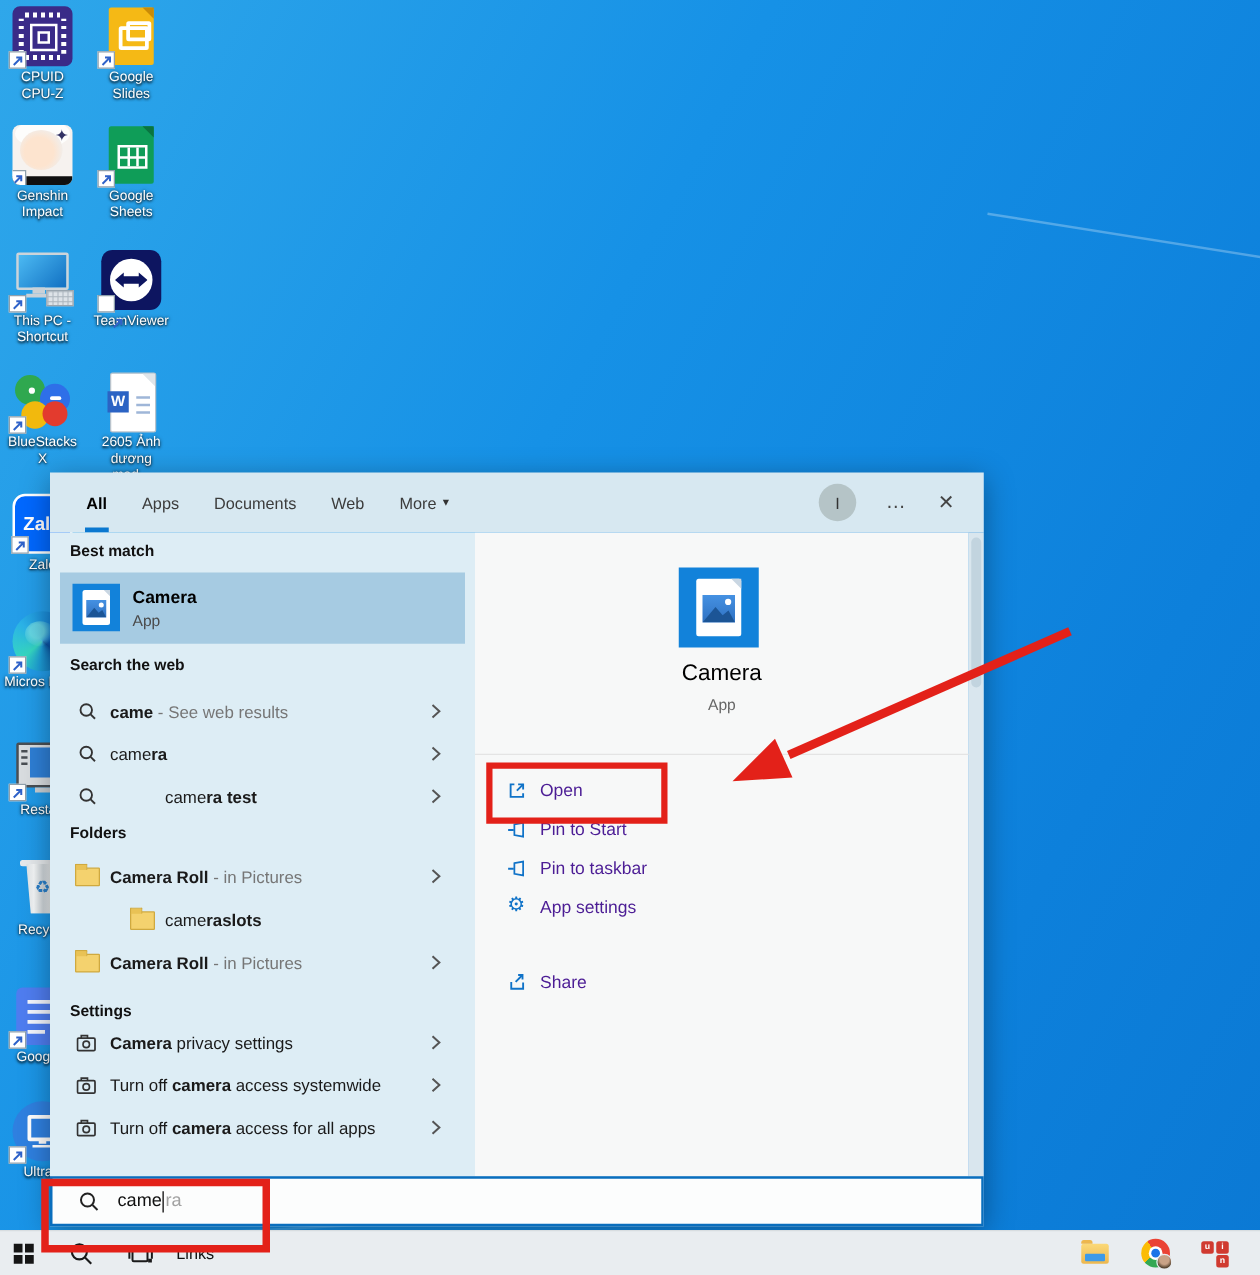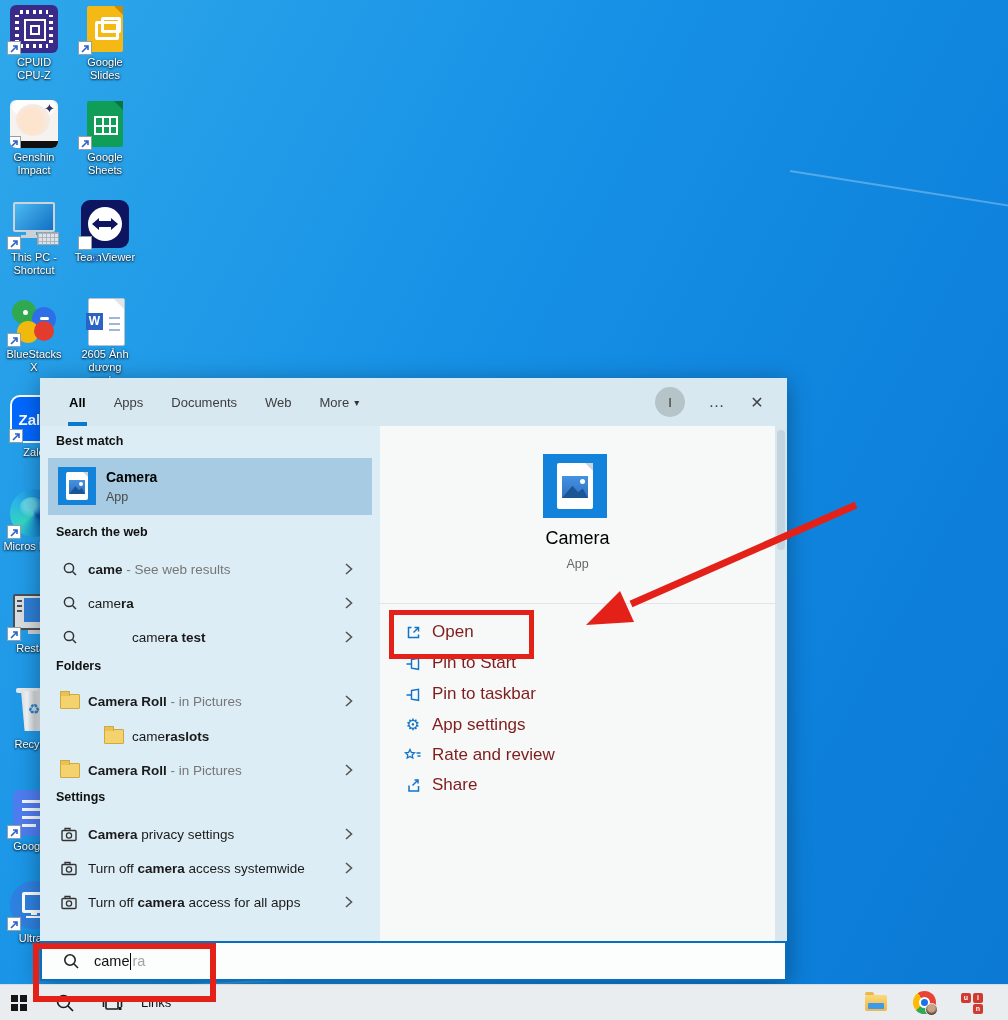--- a/index.html
+++ b/index.html
@@ -151,21 +151,21 @@
   .fld:before{content:"";position:absolute;left:-1px;top:-4px;width:8px;height:4px;background:#e9c255;
       border:1px solid #cfa93f;border-bottom:none;border-radius:1px 1px 0 0;}
 
   
   .bigname{position:absolute;left:0;width:100%;top:102px;text-align:center;font-size:18px;color:#000;}
   .bigtype{position:absolute;left:0;width:100%;top:131px;text-align:center;font-size:12.5px;color:#666;}
   .rdiv{position:absolute;left:0;right:0;top:177px;border-top:1px solid #e4e4e4;}
   .arow{position:absolute;left:0;width:100%;height:30px;display:flex;align-items:center;
         box-sizing:border-box;padding-left:24px;cursor:pointer;}
   .arow .aic{width:18px;height:18px;display:flex;align-items:center;justify-content:center;color:#1073c8;}
-  .arow .atxt{margin-left:10px;font-size:17px;color:#7f1d1d;}
+  .arow .atxt{margin-left:10px;font-size:14px;color:#4c1d95;}
   .gearglyph{font-size:16px;line-height:16px;}
 
   
   .psearch{position:absolute;left:0;right:0;bottom:0;height:40px;background:#fcfdfd;
            border:2px solid #0a6ebd;box-sizing:border-box;display:flex;align-items:center;cursor:text;}
   .psearch .mag{margin-left:20px;display:flex;}
   .psearch .typed{margin-left:14px;font-size:14.5px;color:#111;}
   .caret{display:inline-block;width:1px;height:17px;background:#000;vertical-align:middle;margin:0 1px;}
   .psearch .sugg{font-size:14.5px;color:#a2a2a2;}
 
@@ -513,21 +513,21 @@
     <div class="lrow" style="top:327px;">
       <span class="ic">
           <span class="fld"></span>
         </span>
       <span class="txt"><span></span><span class="b">Camera Roll</span><span></span><span class="g"> - in Pictures</span></span>
       <span class="chev"><svg width="10" height="14">
             <path d="M2 2l5.5 5L2 12" stroke="#555" stroke-width="1.6" fill="none"></path>
           </svg></span>
     </div>
 
-    <div class="sectitle" style="top:364px;">Settings</div>
+    <div class="sectitle" style="top:376px;">Settings</div>
 
     <div class="lrow" style="top:391px;">
       <span class="ic">
           <svg width="18" height="15">
             <rect x="1" y="3.5" width="14" height="10" rx="1" stroke="#333" stroke-width="1.4" fill="none"></rect>
             <circle cx="8" cy="8.5" r="2.6" stroke="#333" stroke-width="1.3" fill="none"></circle>
             <path d="M4 3.5V1.5h5v2" stroke="#333" stroke-width="1.3" fill="none"></path>
           </svg>
         </span>
       <span class="txt"><span></span><span class="b">Camera</span><span> privacy settings</span><span class="g"></span></span>
@@ -602,29 +602,20 @@
             <path d="M1.5 9h4.5" stroke="#1073c8" stroke-width="1.5"></path>
             <path d="M6.5 4.5l7-1.2v11l-7-1.2z" stroke="#1073c8" stroke-width="1.4" fill="none"></path>
           </svg>
         </span>
       <span class="atxt">Pin to taskbar</span>
     </div>
     <div class="arow" style="top:284px;">
       <span class="aic gearglyph">⚙</span>
       <span class="atxt">App settings</span>
     </div>
-    <div class="arow" style="top:314px;">
-      <span class="aic">
-          <svg width="18" height="17">
-            <path d="M6 2.5l1.4 2.9 3.1.4-2.3 2.1.6 3.1L6 9.5 3.2 11l.6-3.1L1.5 5.8l3.1-.4z" stroke="#1073c8" stroke-width="1.3" fill="none"></path>
-            <path d="M12.5 6h4M13.5 9h3" stroke="#1073c8" stroke-width="1.5"></path>
-          </svg>
-        </span>
-      <span class="atxt">Rate and review</span>
-    </div>
     <div class="arow" style="top:344px;">
       <span class="aic">
           <svg width="17" height="17">
             <path d="M4 8.5v5.5h9.5V9" stroke="#1073c8" stroke-width="1.5" fill="none"></path>
             <path d="M7.5 8.5 13 3" stroke="#1073c8" stroke-width="1.5"></path>
             <path d="M9.5 3H13v3.5" stroke="#1073c8" stroke-width="1.5" fill="none"></path>
           </svg>
         </span>
       <span class="atxt">Share</span>
     </div>

